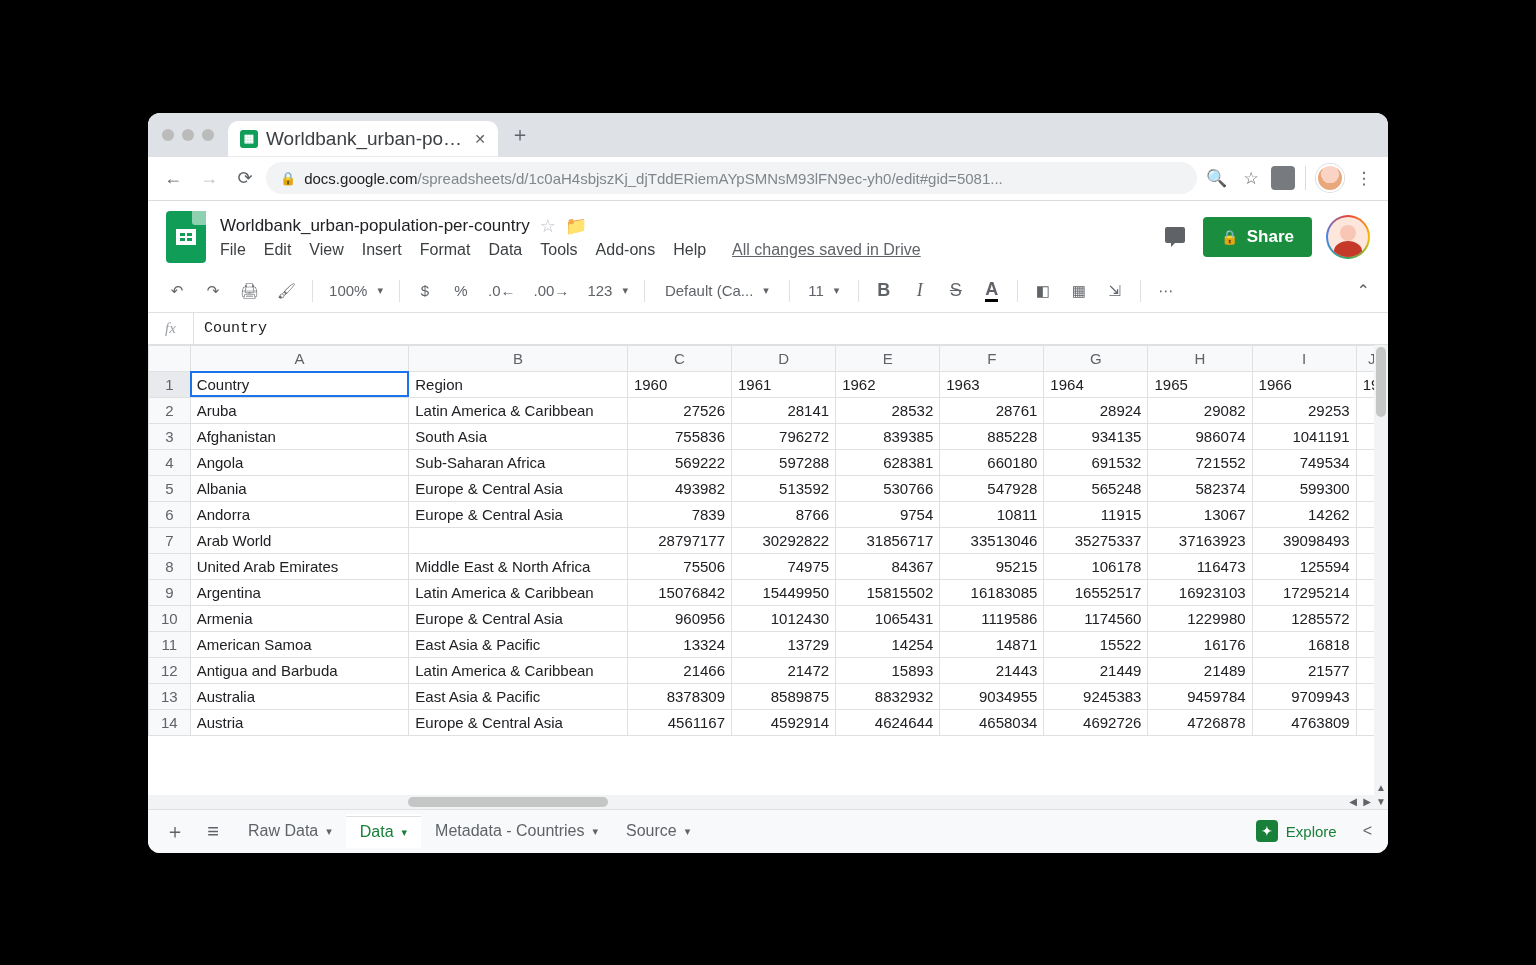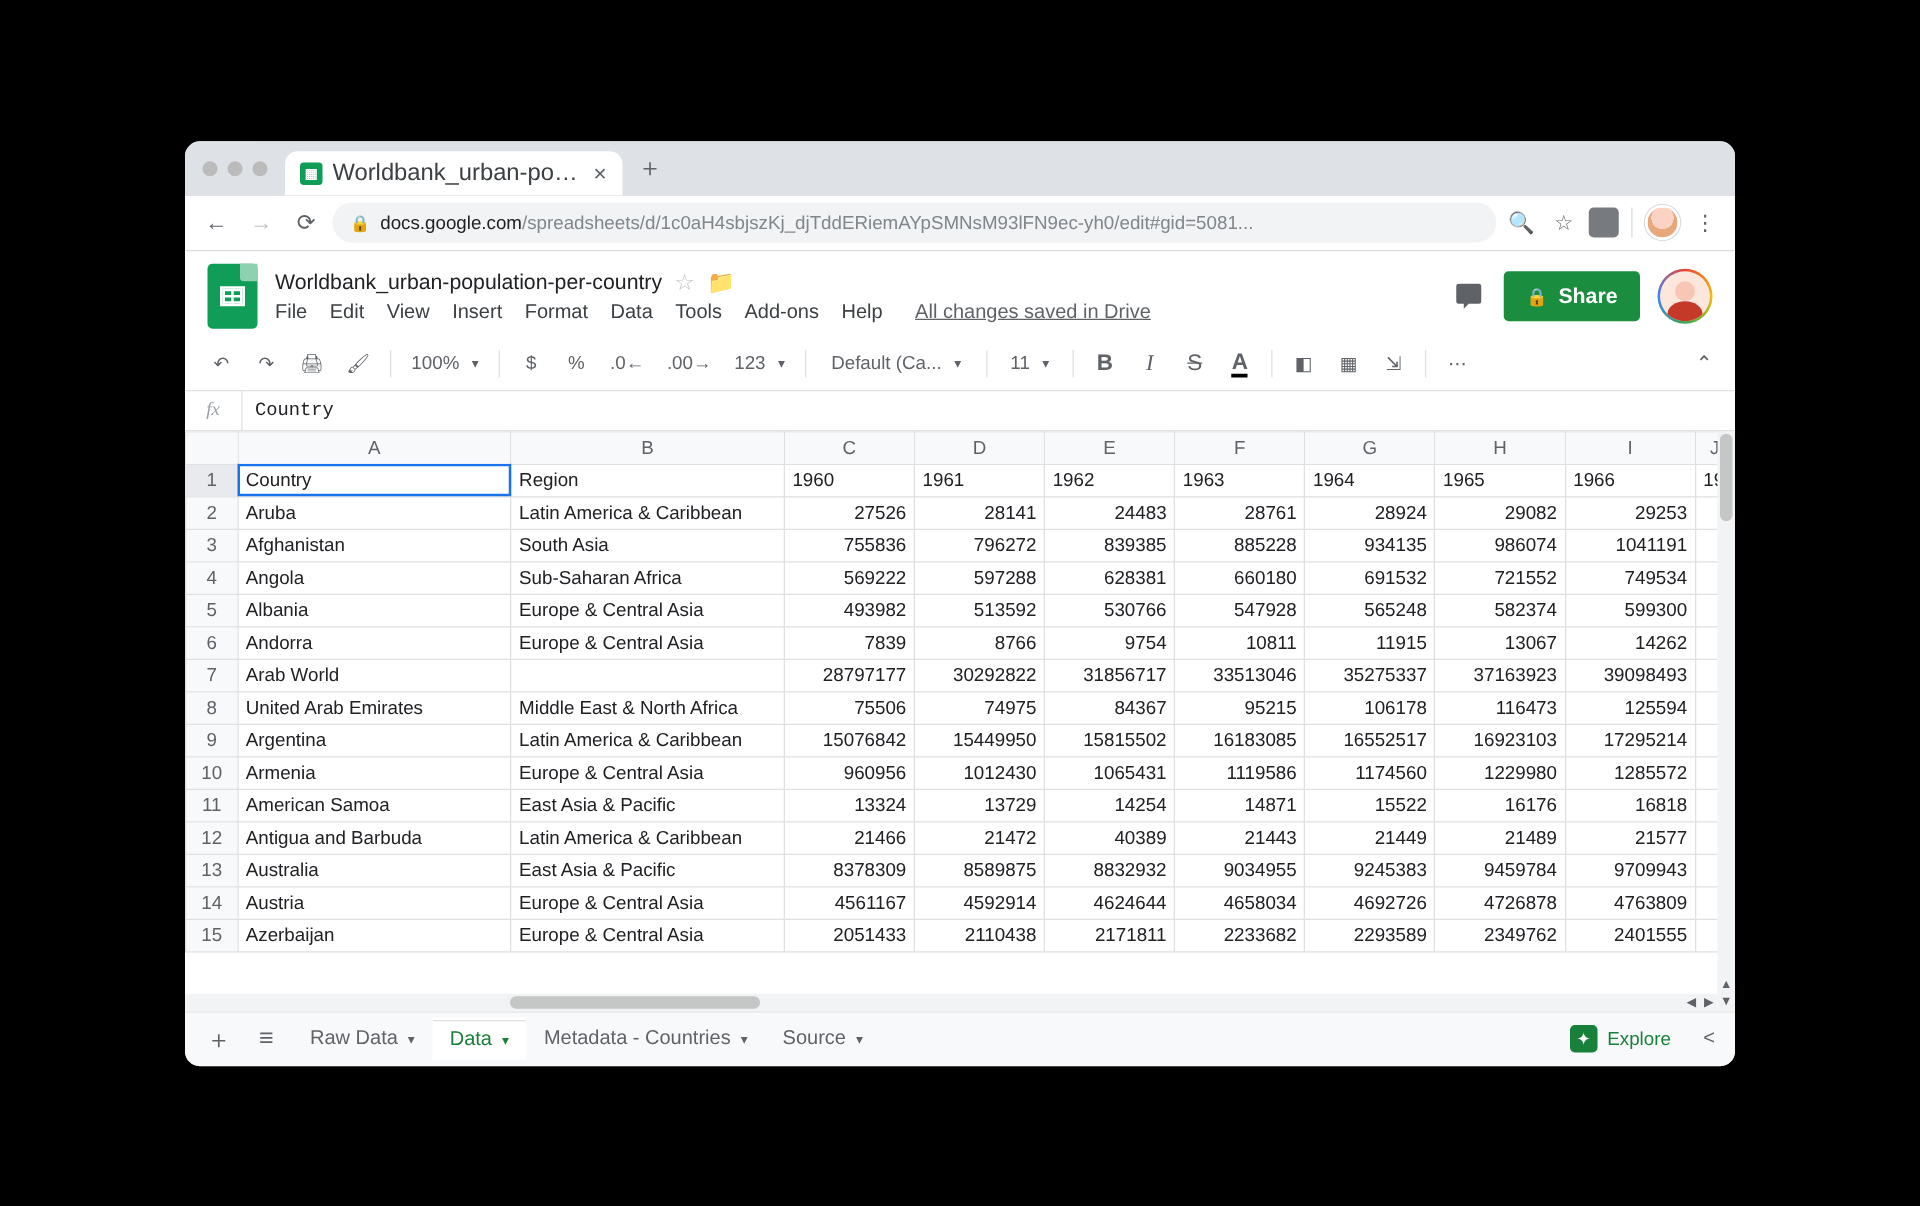--- a/index.html
+++ b/index.html
@@ -274,21 +274,21 @@
             <td class="txt">1965</td>
             <td class="txt">1966</td>
             <td class="txt">19</td>
           </tr>
           <tr>
             <th>2</th>
             <td class="cA txt">Aruba</td>
             <td class="txt">Latin America &amp; Caribbean</td>
             <td class="num">27526</td>
             <td class="num">28141</td>
-            <td class="num">24483</td>
+            <td class="num">28532</td>
             <td class="num">28761</td>
             <td class="num">28924</td>
             <td class="num">29082</td>
             <td class="num">29253</td>
             <td class="num"></td>
           </tr>
           <tr>
             <th>3</th>
             <td class="cA txt">Afghanistan</td>
             <td class="txt">South Asia</td>
@@ -404,21 +404,21 @@
             <td class="num">16176</td>
             <td class="num">16818</td>
             <td class="num"></td>
           </tr>
           <tr>
             <th>12</th>
             <td class="cA txt">Antigua and Barbuda</td>
             <td class="txt">Latin America &amp; Caribbean</td>
             <td class="num">21466</td>
             <td class="num">21472</td>
-            <td class="num">40389</td>
+            <td class="num">15893</td>
             <td class="num">21443</td>
             <td class="num">21449</td>
             <td class="num">21489</td>
             <td class="num">21577</td>
             <td class="num"></td>
           </tr>
           <tr>
             <th>13</th>
             <td class="cA txt">Australia</td>
             <td class="txt">East Asia &amp; Pacific</td>
@@ -435,33 +435,20 @@
             <th>14</th>
             <td class="cA txt">Austria</td>
             <td class="txt">Europe &amp; Central Asia</td>
             <td class="num">4561167</td>
             <td class="num">4592914</td>
             <td class="num">4624644</td>
             <td class="num">4658034</td>
             <td class="num">4692726</td>
             <td class="num">4726878</td>
             <td class="num">4763809</td>
-            <td class="num"></td>
-          </tr>
-          <tr>
-            <th>15</th>
-            <td class="cA txt">Azerbaijan</td>
-            <td class="txt">Europe &amp; Central Asia</td>
-            <td class="num">2051433</td>
-            <td class="num">2110438</td>
-            <td class="num">2171811</td>
-            <td class="num">2233682</td>
-            <td class="num">2293589</td>
-            <td class="num">2349762</td>
-            <td class="num">2401555</td>
             <td class="num"></td>
           </tr>
         </tbody>
     </table>
     <div class="vscroll">
       <div class="thumb"></div>
       <div class="arrow up">▲</div>
       <div class="arrow down">▼</div>
     </div>
     <div class="hscroll">

